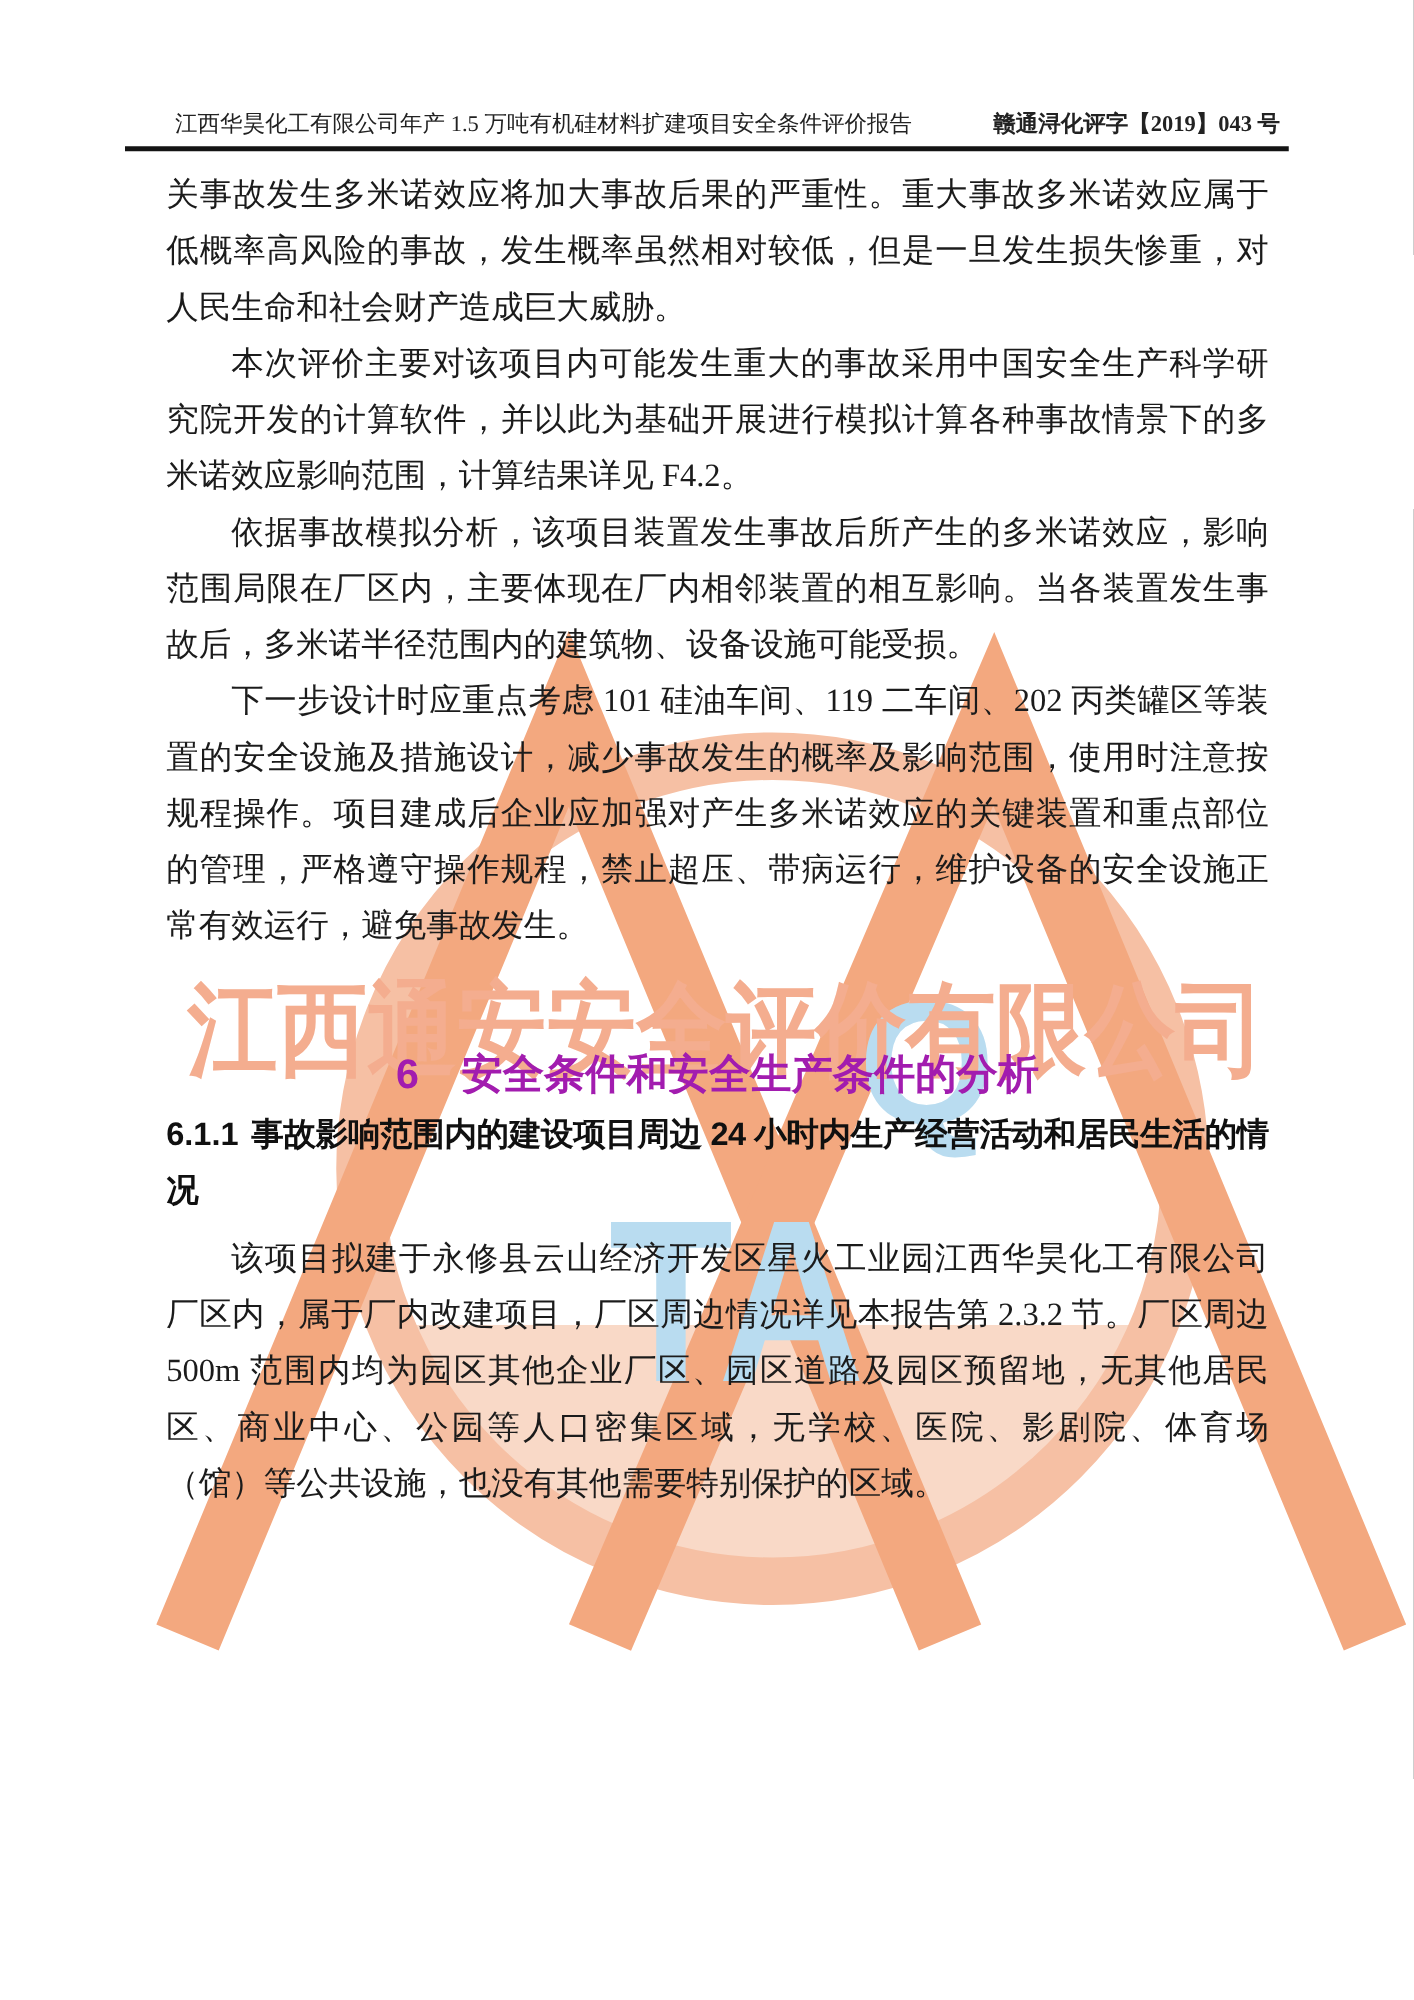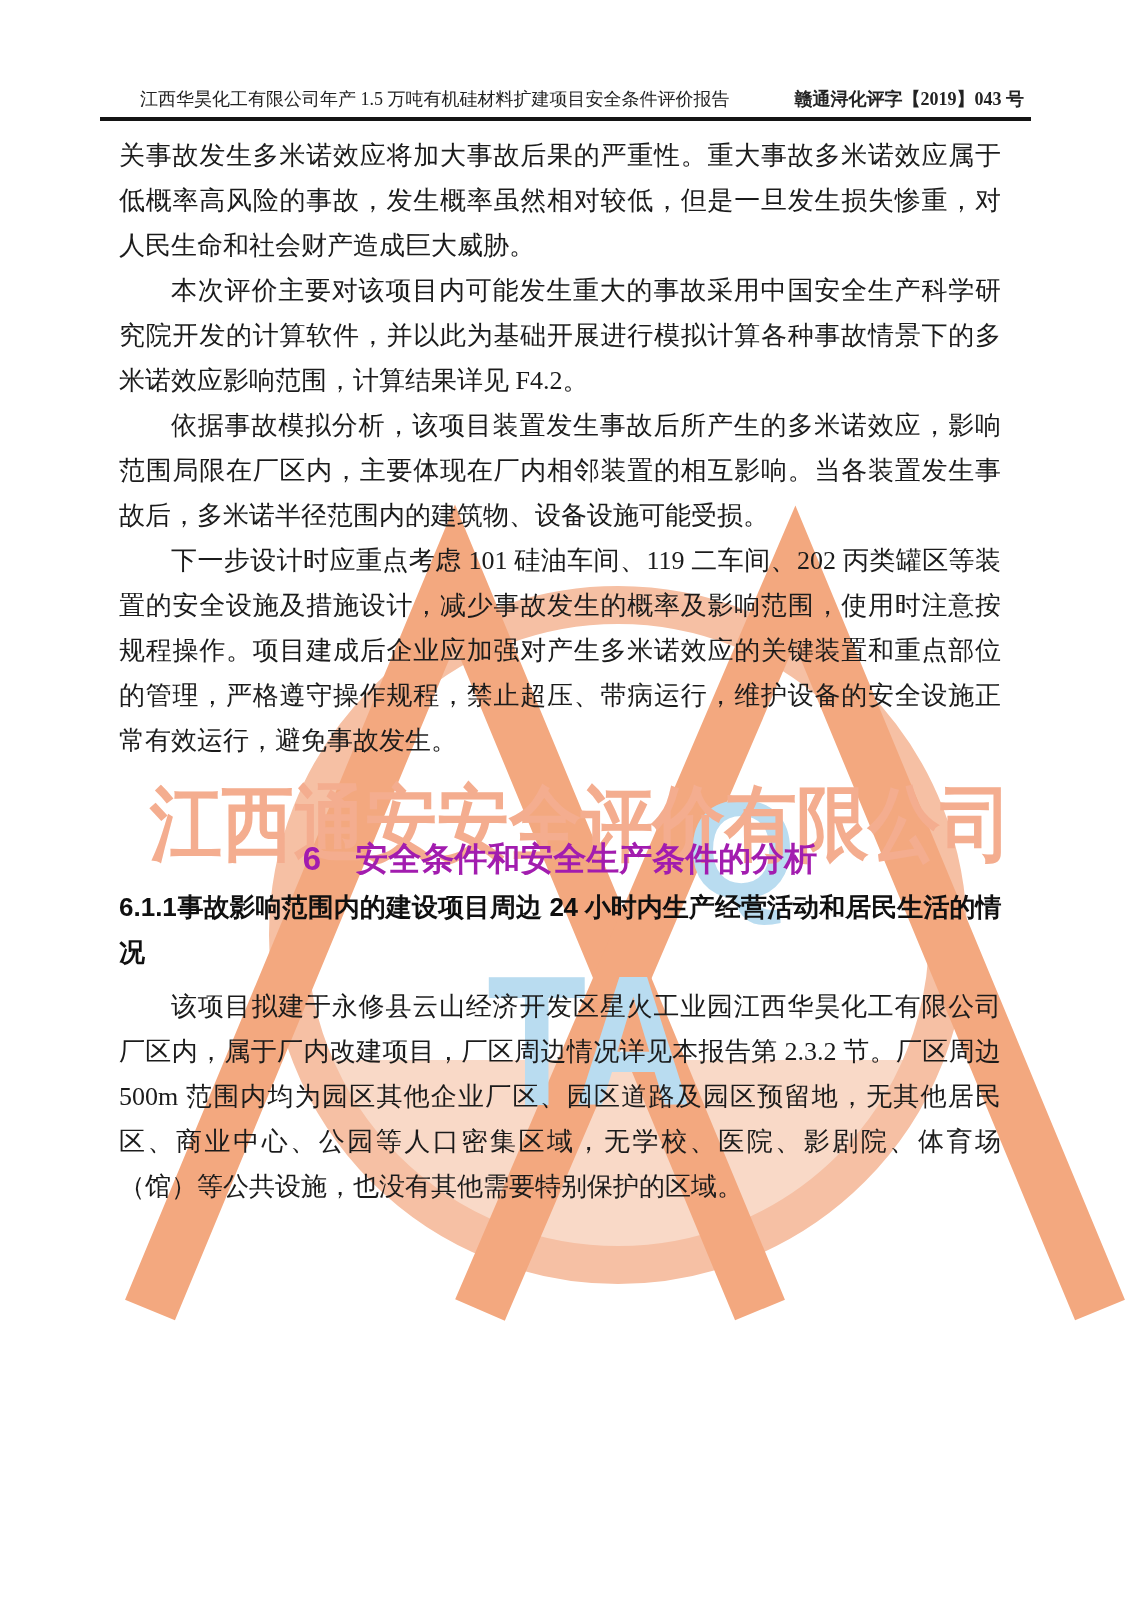--- a/index.html
+++ b/index.html
@@ -23,21 +23,21 @@
     font-size:18px;line-height:24px;color:#222;z-index:2;
     white-space:nowrap;
   }
   .header .doc-number{font-weight:bold;}
   .rule{
     position:absolute;left:100px;right:100px;top:117px;height:4px;
     background:#141414;z-index:2;
   }
   
   .content{
-    position:absolute;left:119px;top:133px;width:882px;z-index:1;
+    position:absolute;left:133px;top:133px;width:882px;z-index:1;
   }
   .content p{
     margin:0;font-size:26px;line-height:45px;
     text-align:justify;text-indent:2em;color:#1b1b1b;
   }
   .content p.continued{text-indent:0;}
   h1.chapter{
     margin:72px 0 0 0;text-align:center;
     font-family:"Liberation Sans","DejaVu Sans",sans-serif;
     font-size:33px;line-height:48px;font-weight:bold;color:#a21caf;
@@ -49,21 +49,21 @@
     font-size:29px;line-height:42px;font-weight:bold;color:#101010;
     letter-spacing:6px;
   }
   h2.section .num{margin-right:8px;letter-spacing:1px;}
   h3.subsection{
     margin:2px 0 0 0;
     font-family:"Liberation Sans","DejaVu Sans",sans-serif;
     font-size:26px;line-height:45px;font-weight:bold;color:#101010;
     text-align:justify;letter-spacing:-0.5px;
   }
-  h3.subsection .num{letter-spacing:0;}
+  h3.subsection .num{margin-right:10px;letter-spacing:0;}
   .content p.closing{margin-top:9px;}
 </style>
 </head>
 <body>
 
 <div class="page">
 
   <div class="watermark">
     <svg width="1131" height="1600" viewBox="0 0 1131 1600">
       <defs>

